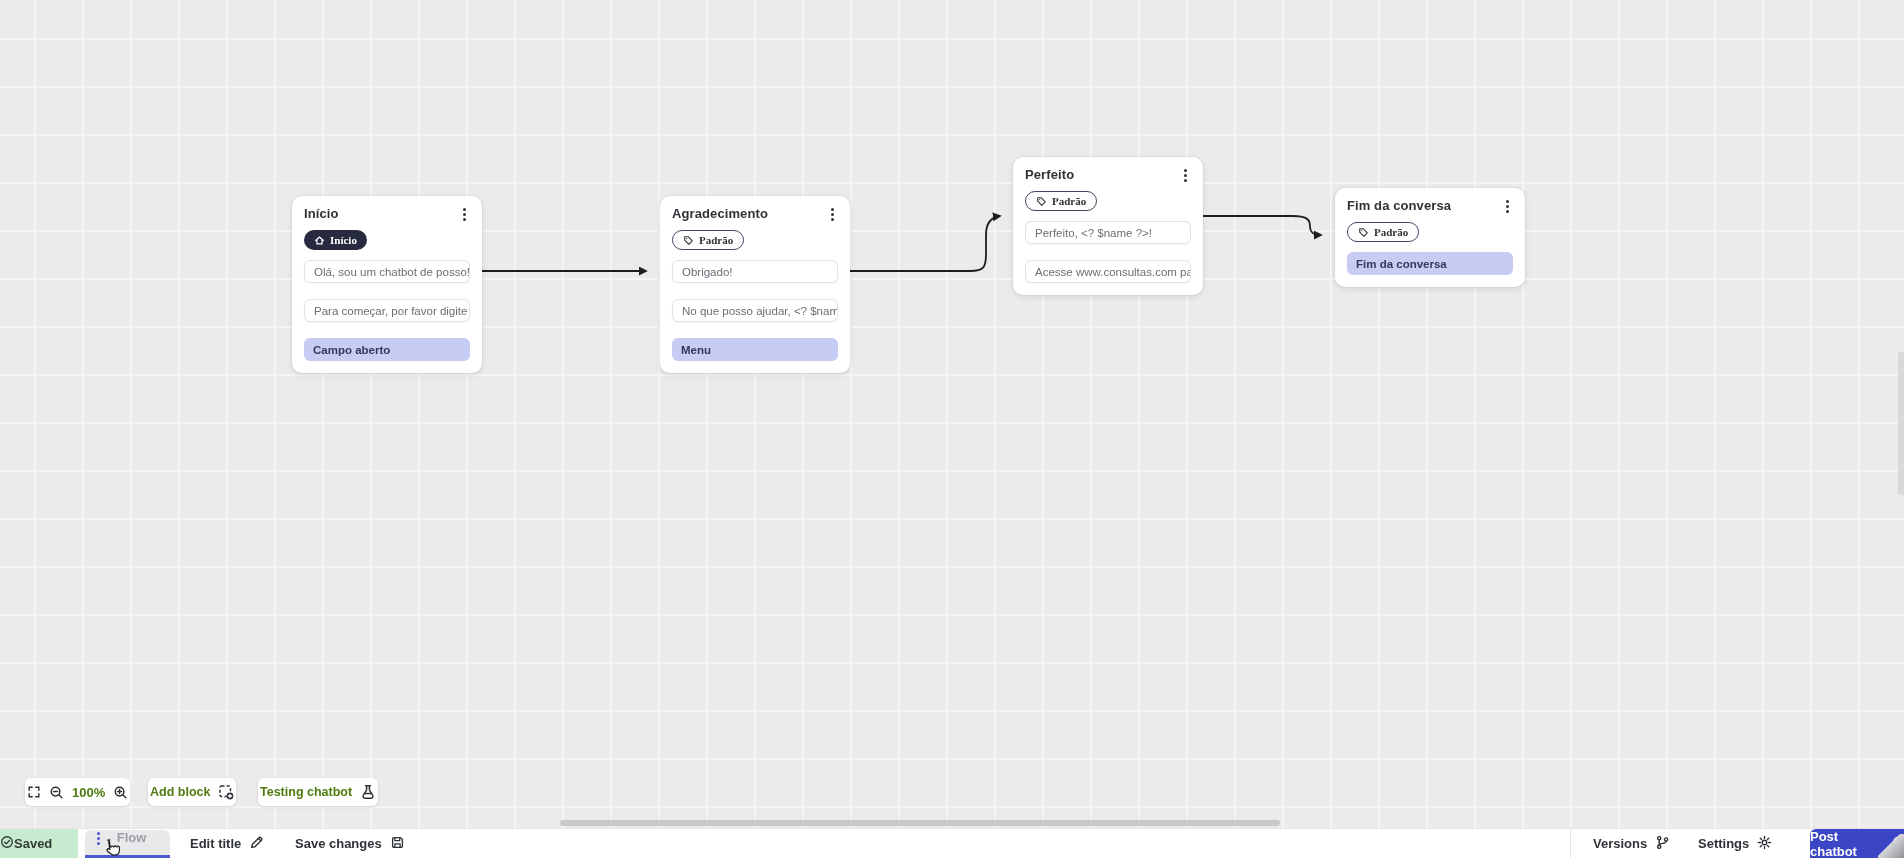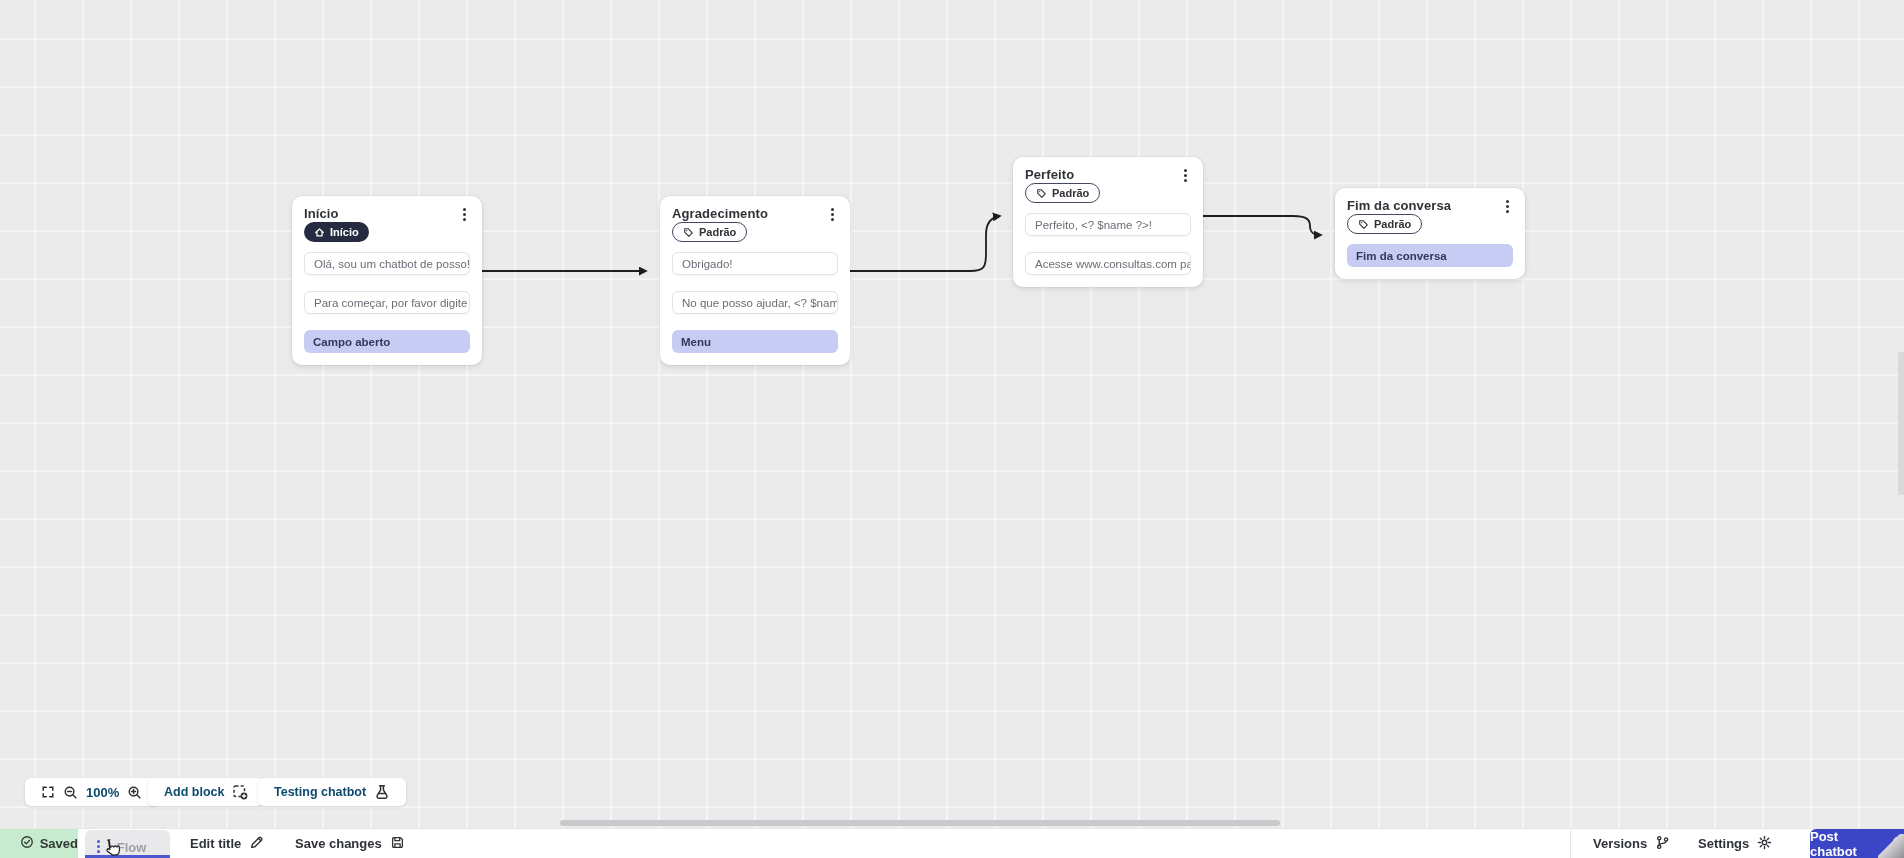--- a/index.html
+++ b/index.html
@@ -21,61 +21,61 @@
   
   .node {
     position:absolute; width:190px; background:#ffffff; border-radius:10px;
     box-shadow:0 2px 6px rgba(0,0,0,.10), 0 0 0 1px rgba(0,0,0,.03);
     padding:10px 12px 12px;
   }
   .node-head { display:flex; align-items:flex-start; justify-content:space-between; height:16px; }
   .node-title { font-size:13px; font-weight:700; color:#2f3338; letter-spacing:.1px; }
   .kebab { display:flex; flex-direction:column; gap:2px; padding:2px 4px; cursor:pointer; }
   .kebab .dot { width:3px; height:3px; border-radius:50%; background:#2f3338; }
-  .badge-row { display:flex; }
+  .badge-row { margin-top:8px; display:flex;font-family:Liberation Serif, serif; }
   .pill {
     display:inline-flex; align-items:center; gap:5px; height:20px; padding:0 10px;
     border-radius:999px; font-size:11px; font-weight:700;
   }
   .pill.start { background:#272b3f; color:#fff; }
   .pill.outline { background:#fff; color:#2f3338; border:1px solid #434861; }
   .blocks { margin-top:10px; display:flex; flex-direction:column; gap:16px; }
   .block {
     height:23px; border-radius:6px; padding:0 9px; display:flex; align-items:center;
     font-size:11.5px; white-space:nowrap; overflow:hidden;
   }
   .block.bubble { background:#fff; border:1px solid #e3e3e6; color:#696e76; box-shadow:0 1px 2px rgba(0,0,0,.04); }
   .block.input { background:#c6ccf3; color:#34385a; font-weight:700; }
 
   
   .tool-card {
     position:absolute; top:778px; height:28px; background:#fff; border-radius:6px;
     box-shadow:0 1px 3px rgba(0,0,0,.14); display:flex; align-items:center; gap:8px;
-    padding:0 16px; color:#0c4a6e; font-size:12.5px; font-weight:700;
+    padding:0 2px; color:#4d7c0f; font-size:12.5px; font-weight:700;
   }
   .tool-card .ic { display:flex; }
   .zoom-label { font-size:13px; font-weight:700; }
 
   
   .hscroll { position:absolute; left:560px; top:820px; width:720px; height:6px; border-radius:3px; background:#c9c8cd; }
   .vscroll { position:absolute; right:0; top:352px; width:6px; height:143px; border-radius:3px 0 0 3px; background:#d9d8db; }
 
   
   .bottom-bar {
     position:absolute; left:0; right:0; bottom:0; height:30px; background:#fff;
     border-top:1px solid #e6e6e6; font-size:13px; font-weight:700; color:#2f3338;
   }
   .saved-badge {
     position:absolute; left:0; top:0; bottom:0; width:78px; background:#c7ebcf;
-    display:flex; align-items:center; justify-content:flex-end; gap:6px; color:#313b34;
+    display:flex; align-items:center; justify-content:flex-start; color:#313b34;
   }
   .flow-tab {
     position:absolute; left:85px; top:1px; bottom:0; width:85px; background:#e9e8ea;
     border-radius:6px 6px 0 0; border-bottom:3px solid #4c58d0;
-    display:flex; align-items:flex-end; cursor:pointer;
+    display:flex; align-items:flex-start; cursor:pointer;
   }
   .flow-tab .kebab { position:absolute; left:8px; }
   .flow-tab .kebab .dot { background:#4c58d0; }
   .flow-tab .label { width:100%; text-align:center; color:#9ea0a6; padding-left:8px; }
   .bar-item { position:absolute; top:0; bottom:0; display:flex; align-items:center; gap:8px; cursor:pointer; }
   .bar-sep { position:absolute; left:1570px; top:0; bottom:0; width:1px; background:#e5e5e5; }
   .post-btn {
     position:absolute; left:1778px; right:0; top:0; bottom:0; background:#3a46c6;
     border-radius:6px 0 0 0; display:flex; align-items:center; justify-content:center; gap:9px;
     color:#fff; cursor:pointer;margin-left:32px;

